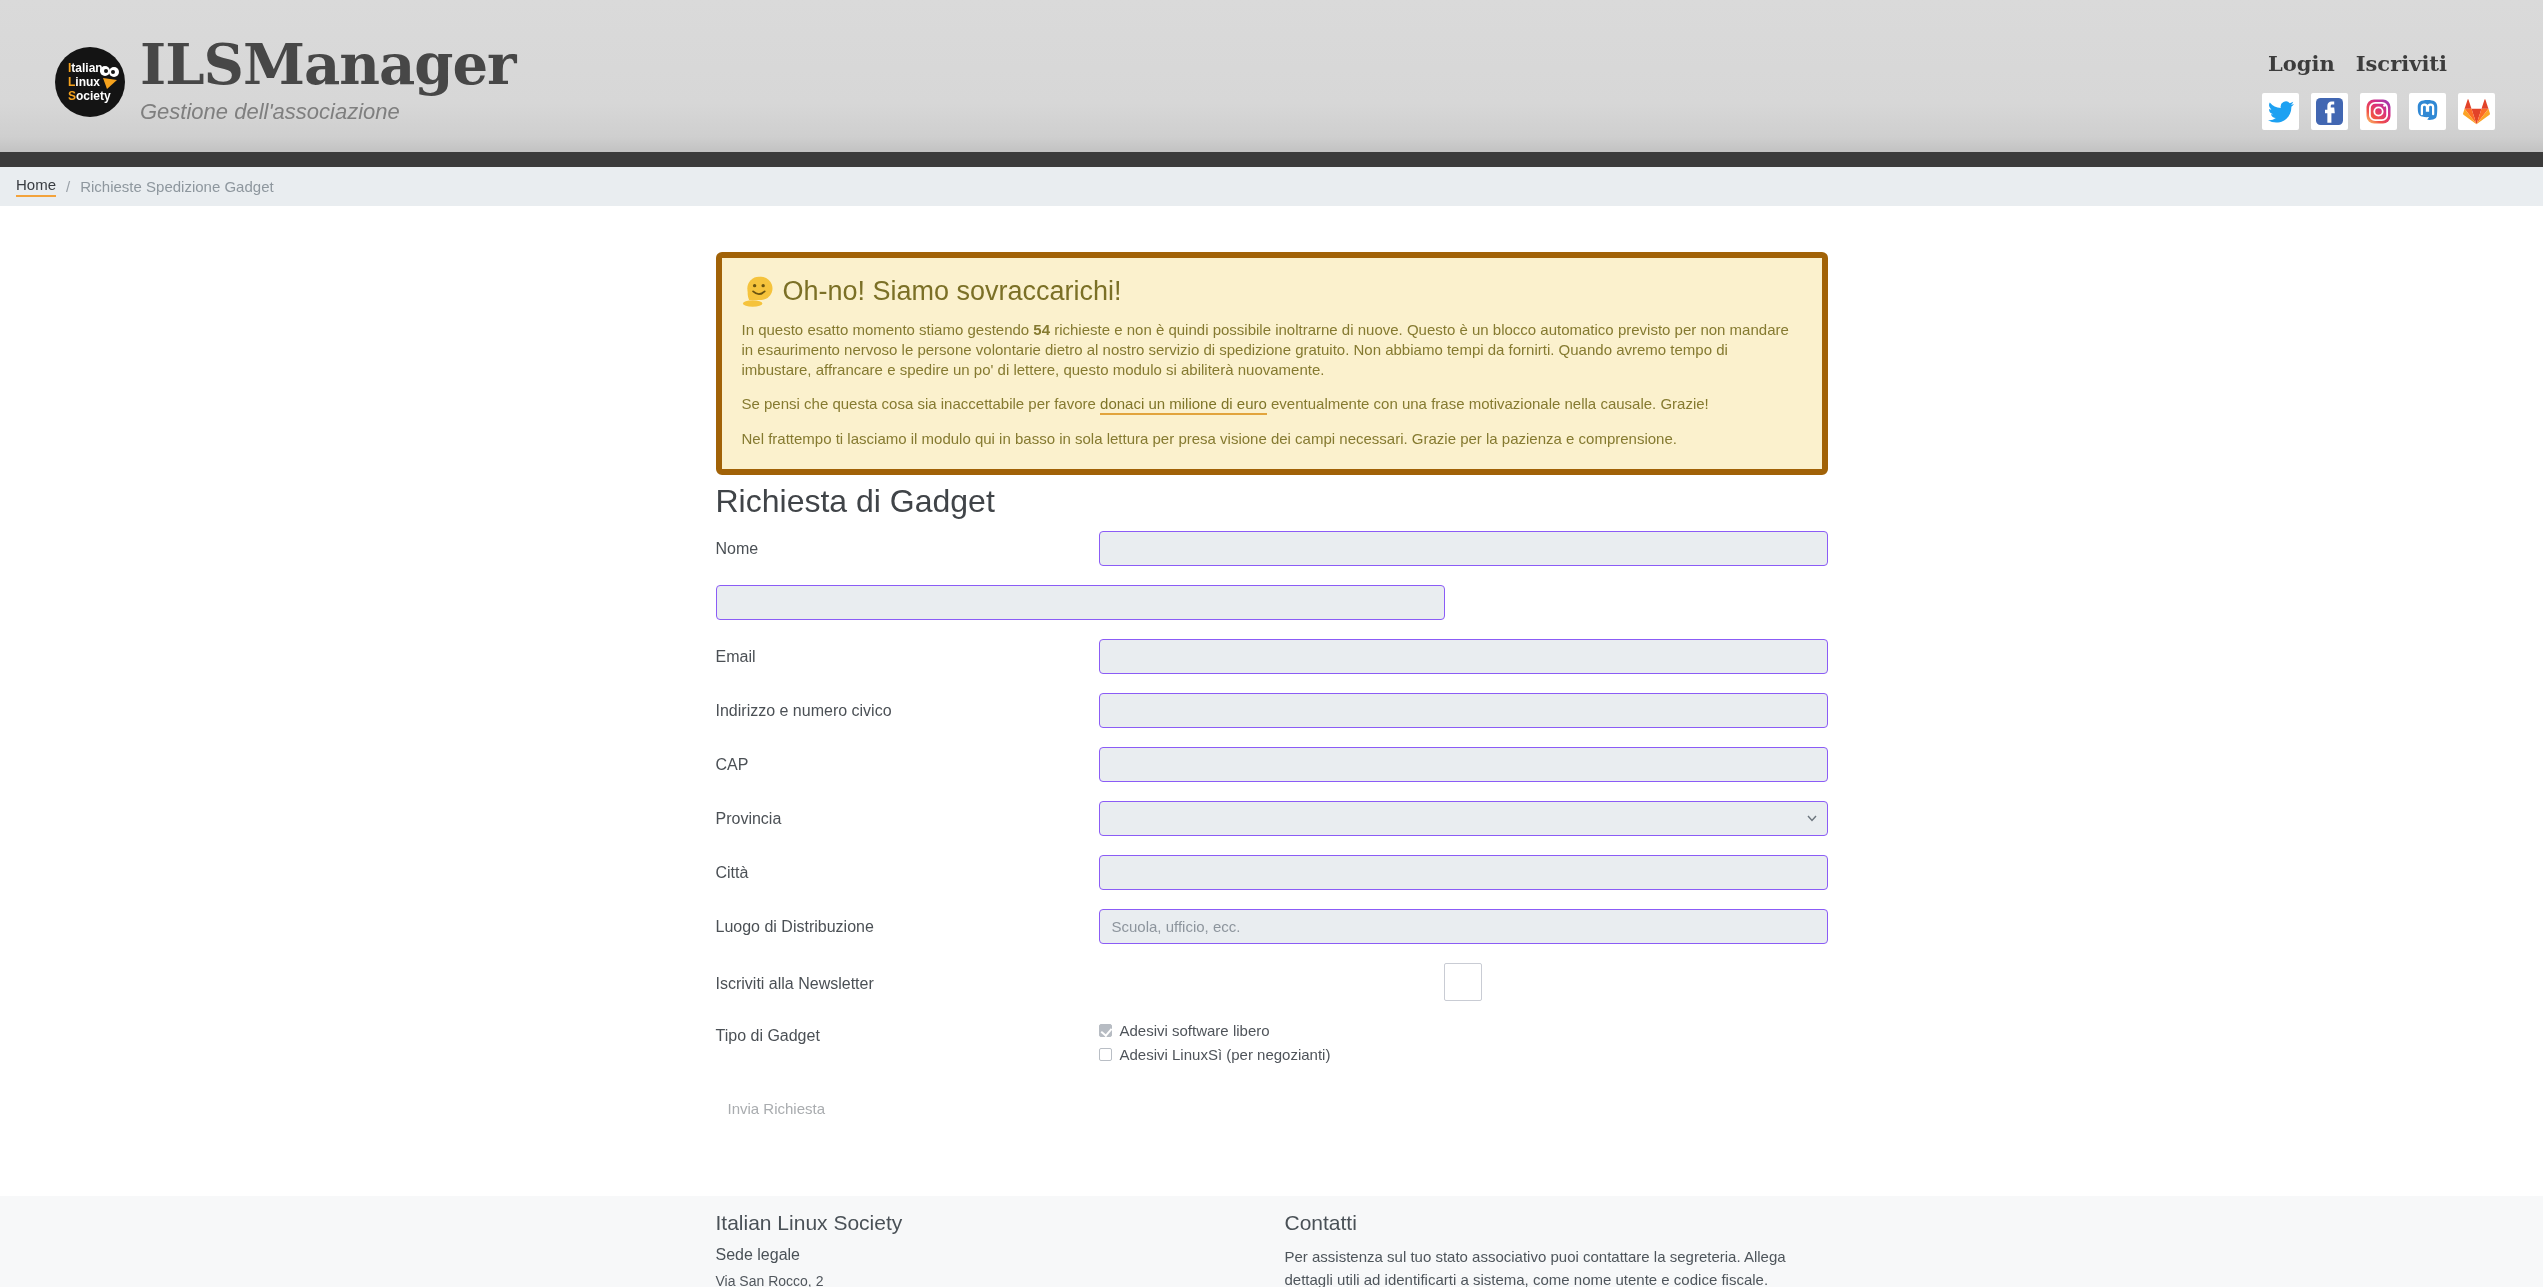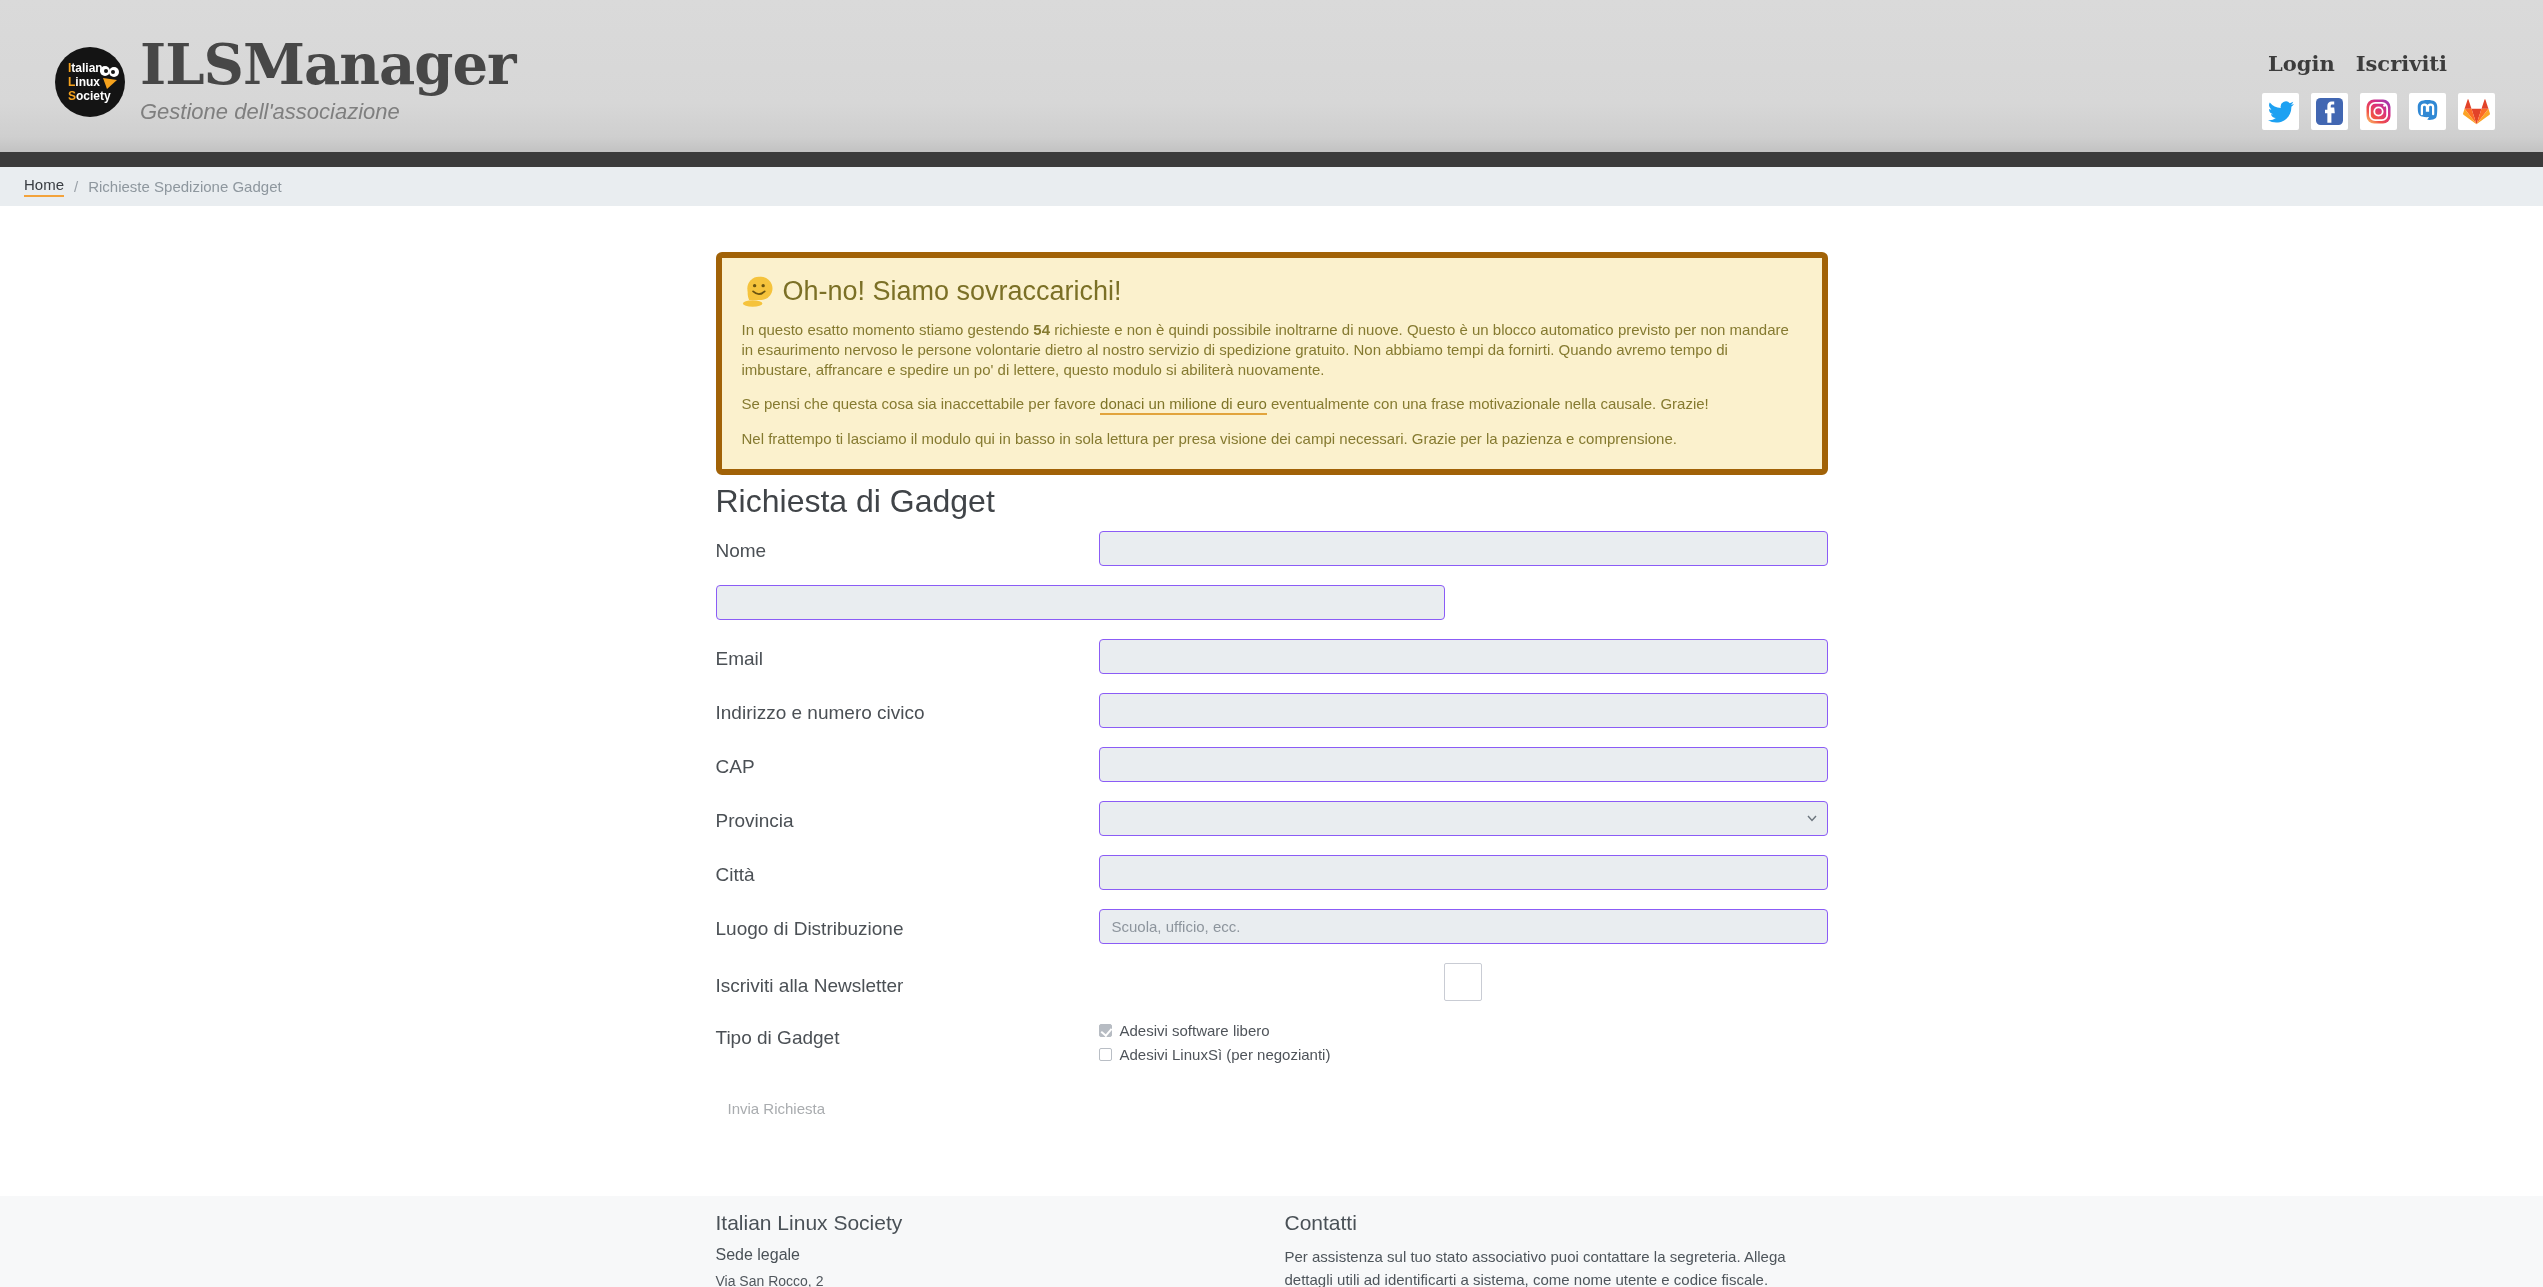--- a/index.html
+++ b/index.html
@@ -39,21 +39,21 @@
   .socials { position:absolute; left:2262px; top:93px; display:flex; gap:12px; }
   .social-sq {
     width:37px; height:37px; background:#ffffff; border-radius:2px;
     display:flex; align-items:center; justify-content:center; cursor:pointer;
   }
 
   
   .dark-bar { height:15px; background:#3b3b3b; }
   .breadcrumb-bar {
     height:39px; background:#e9edf0; display:flex; align-items:center;
-    padding:0 24px; font-size:15px;
+    padding:0 16px; font-size:15px;
   }
   .bc-home { color:#383c41; border-bottom:2px solid #f3a33c; padding-bottom:2px; cursor:pointer; }
   .bc-sep { color:#9aa1a8; margin:0 10px; }
   .bc-current { color:#8e979e; }
 
   
   .container { width:1112px; margin:0 auto; }
 
   .alert {
     margin-top:46px; background:#fbf1cd; border:6px solid #a16207; border-radius:6px;
@@ -70,21 +70,21 @@
     color:#7e7428; cursor:pointer; border-bottom:2px solid #e2a43c; padding-bottom:1px;
   }
 
   .page-title { margin-top:18px; font-size:49px; font-weight:400; color:#404448; letter-spacing:-0.5px; line-height:1.15; }
   .page-subtitle { margin-top:8px; font-size:32px; font-weight:400; color:#404448; line-height:1.15; }
 
   form.gadget-form { margin-top:11px; }
   .form-row { display:flex; margin-bottom:19px; }
   .label-col { width:383px; flex:none; }
   .control-col { width:729px; flex:none; position:relative; }
-  .form-row label { display:block; font-size:19px; color:#4b5055; padding-top:9px; }
+  .form-row label { display:block; font-size:16px; color:#4b5055; padding-top:9px; }
   .form-control {
     width:100%; height:35px; background:#e9edf0; border:1px solid #8b5cf6; border-radius:4px;
     font-size:15px; color:#495057; padding:0 12px; font-family:"Liberation Sans", sans-serif;
   }
   .form-control::placeholder { color:#8d959d; opacity:1; }
   select.form-control { appearance:none; -webkit-appearance:none; }
   .select-caret { position:absolute; right:10px; top:12px; pointer-events:none; }
 
   .row-newsletter { margin-top:4px; margin-bottom:0; }
   .big-checkbox {

